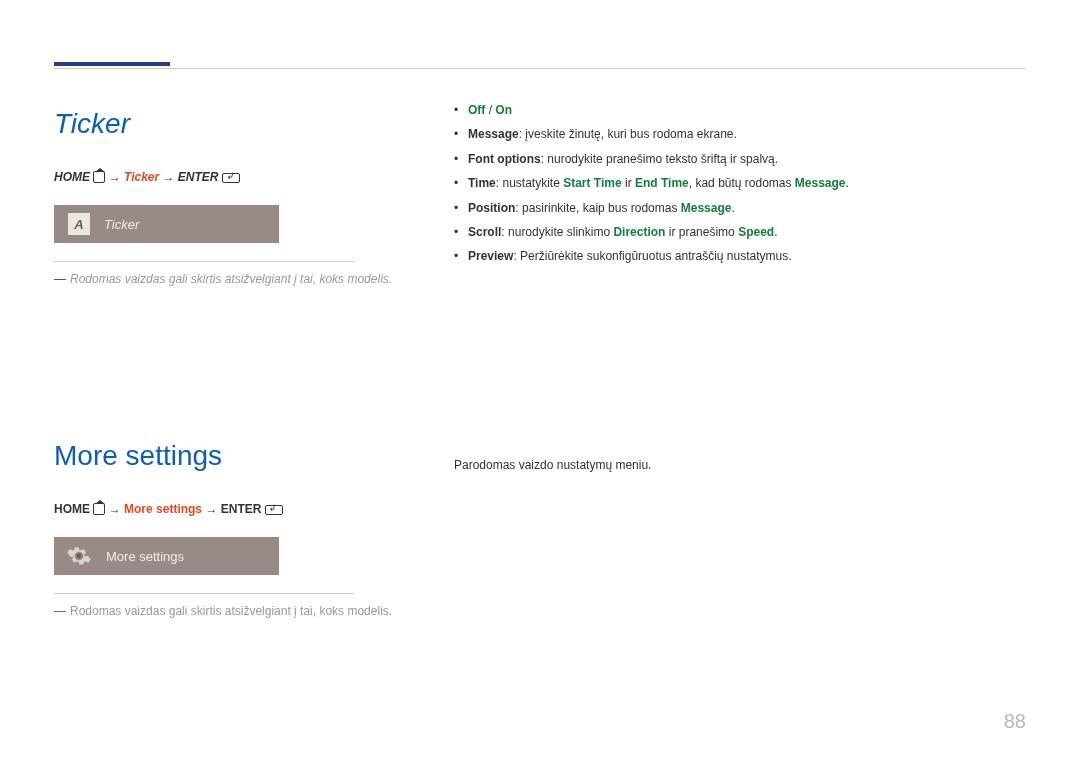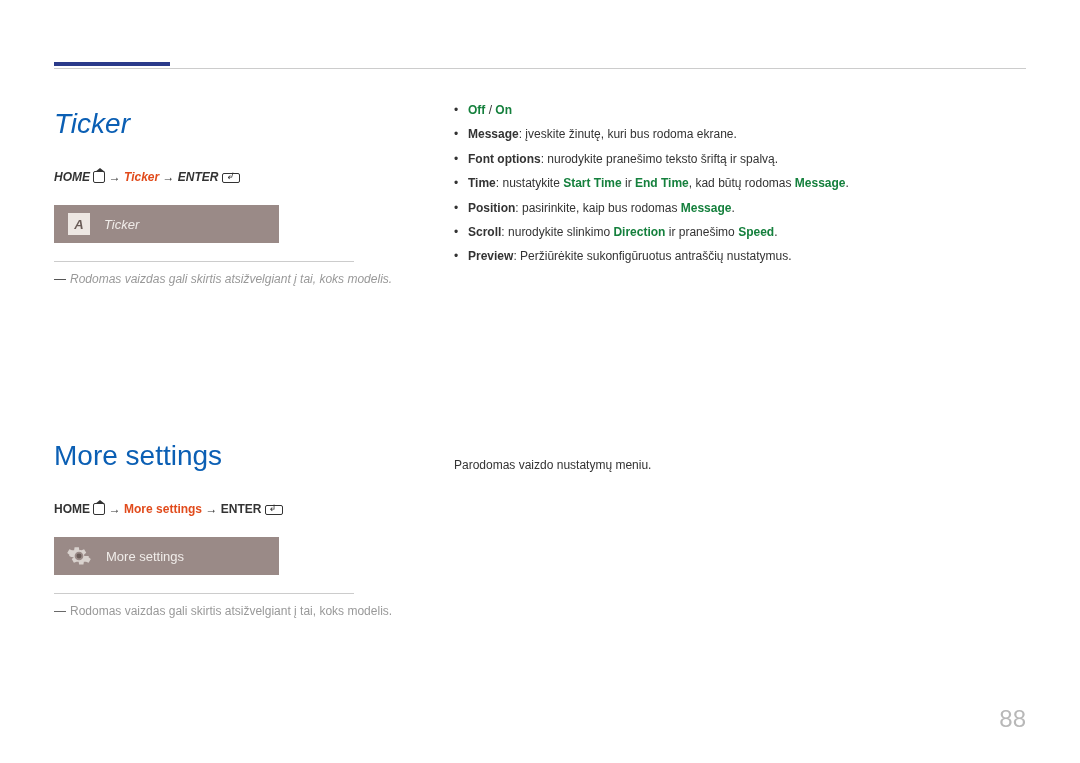--- a/index.html
+++ b/index.html
@@ -153,21 +153,21 @@
     position: absolute;
     left: -14px;
     color: #333;
   }
   .b { font-weight:700; }
   .hl { color:#15803d; font-weight:700; }
   .page-num {
     position:absolute;
     right:54px;
     bottom:30px;
-    font-size:24px;
+    font-size:20px;
     color:#b8b8b8;
     font-weight:300;
     margin-left:40px;
   }
 </style>
 </head>
 <body>
 
 <div class="top-bar"></div>
 <div class="top-rule"></div>

